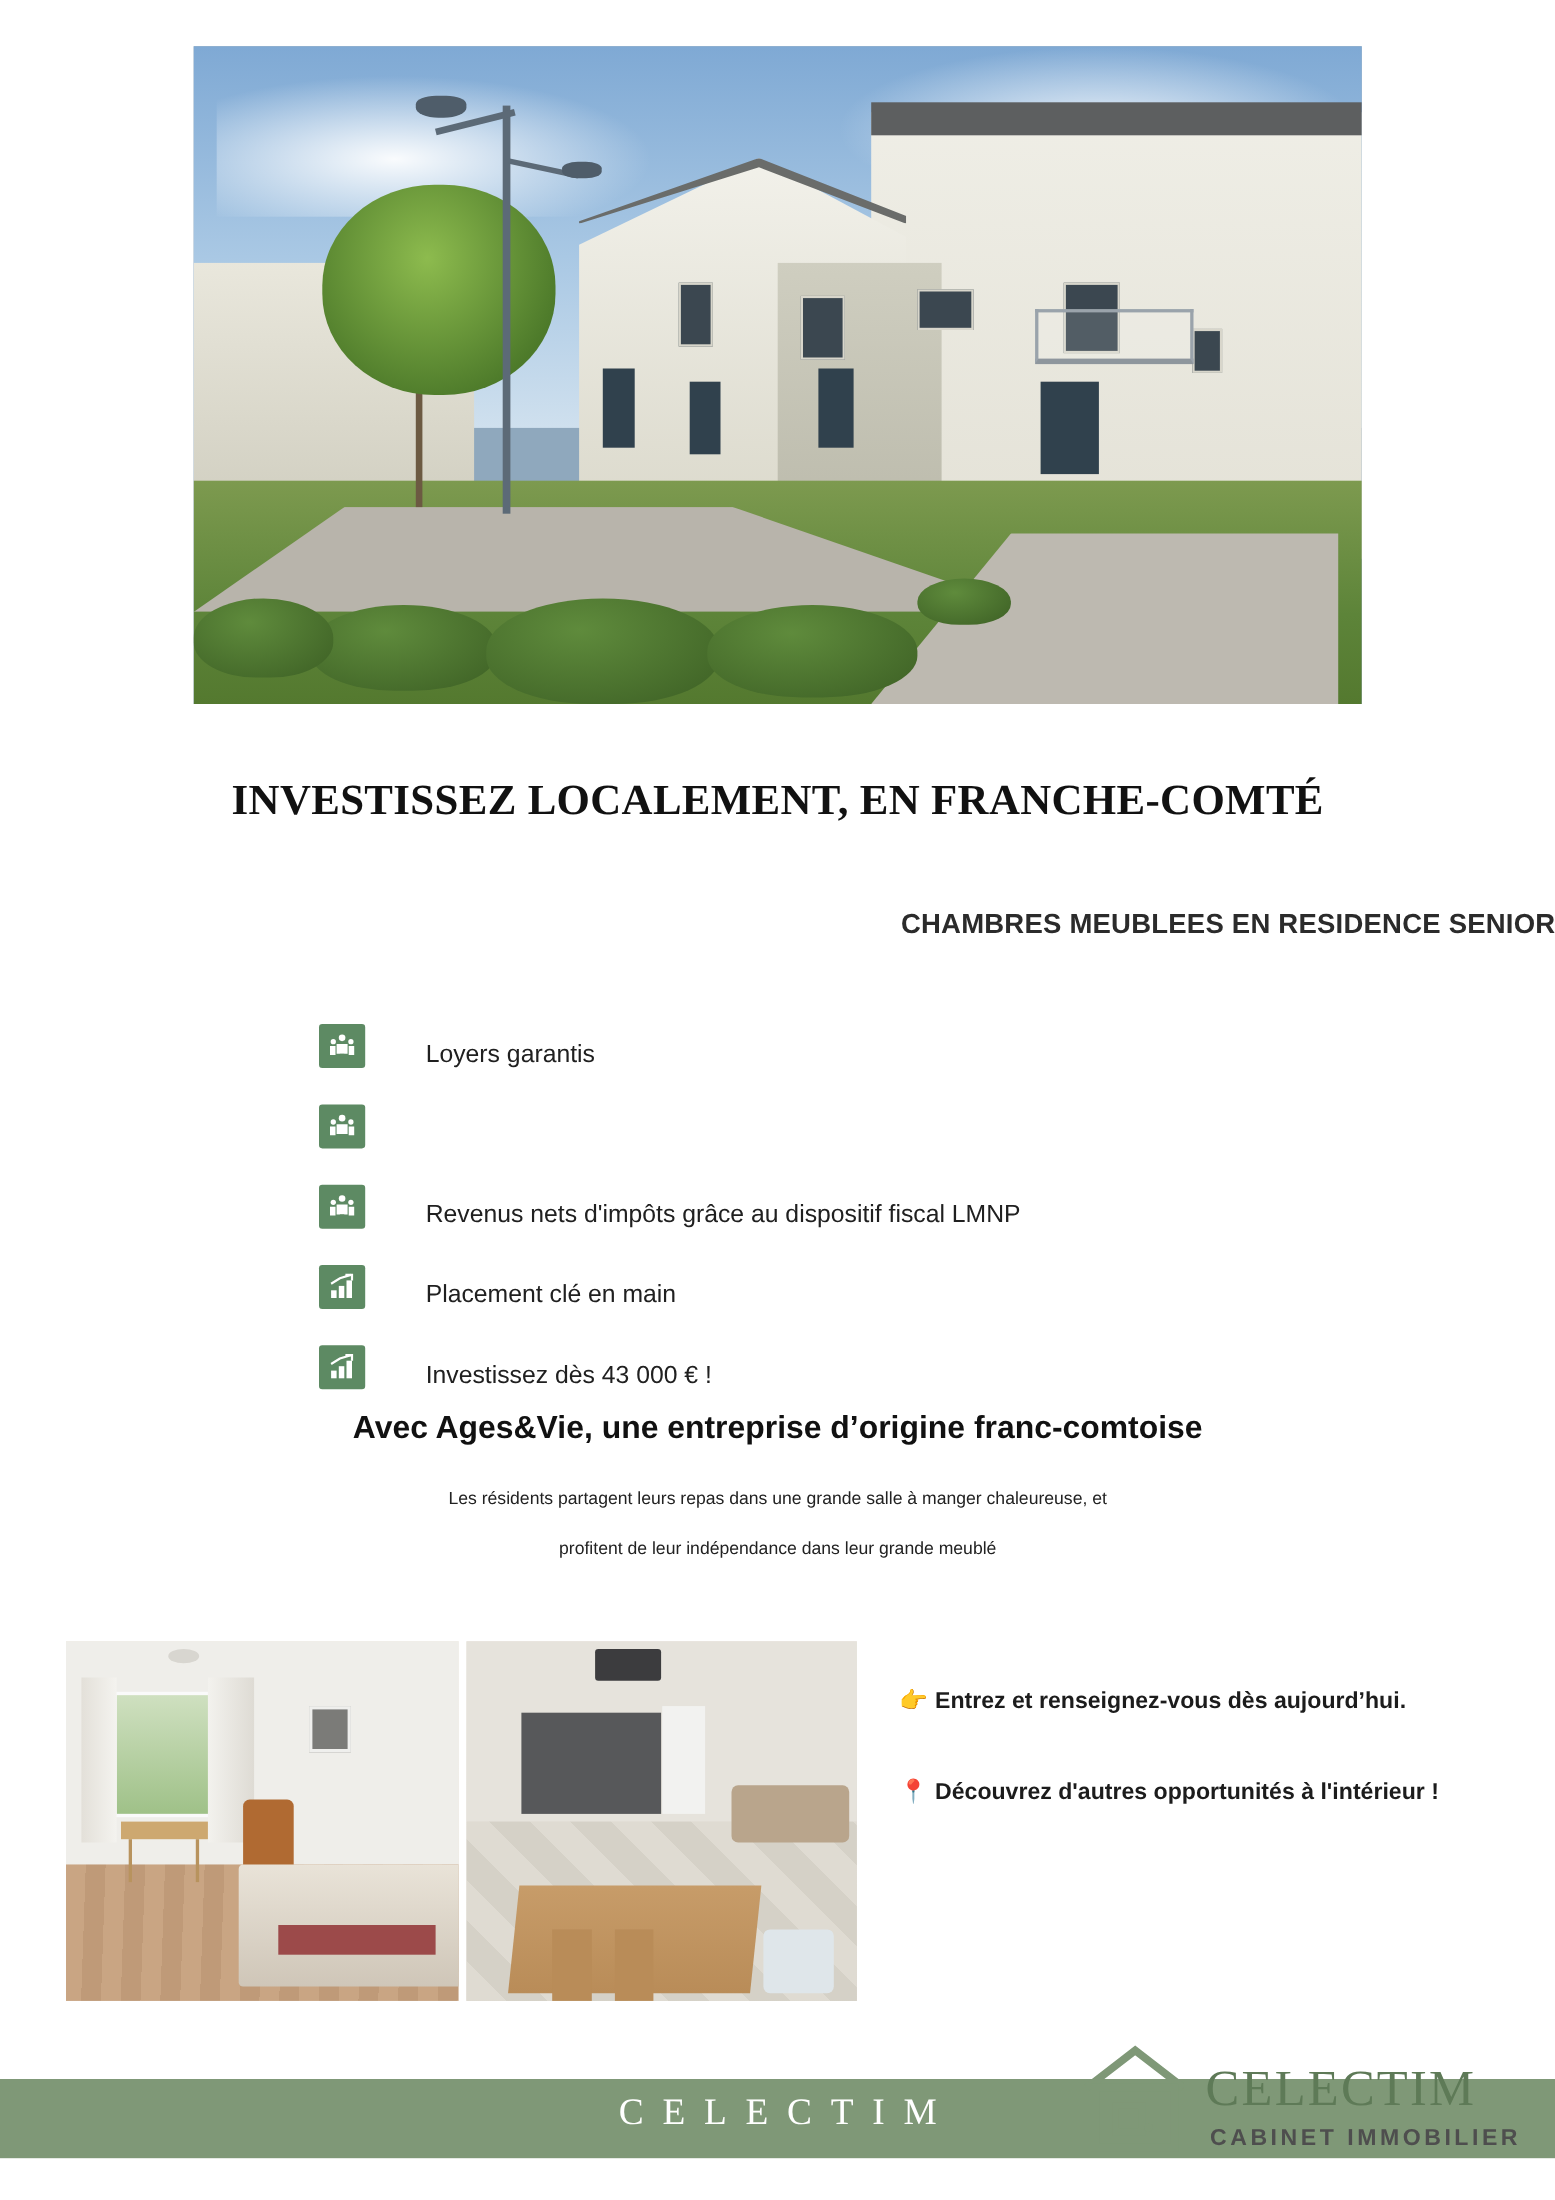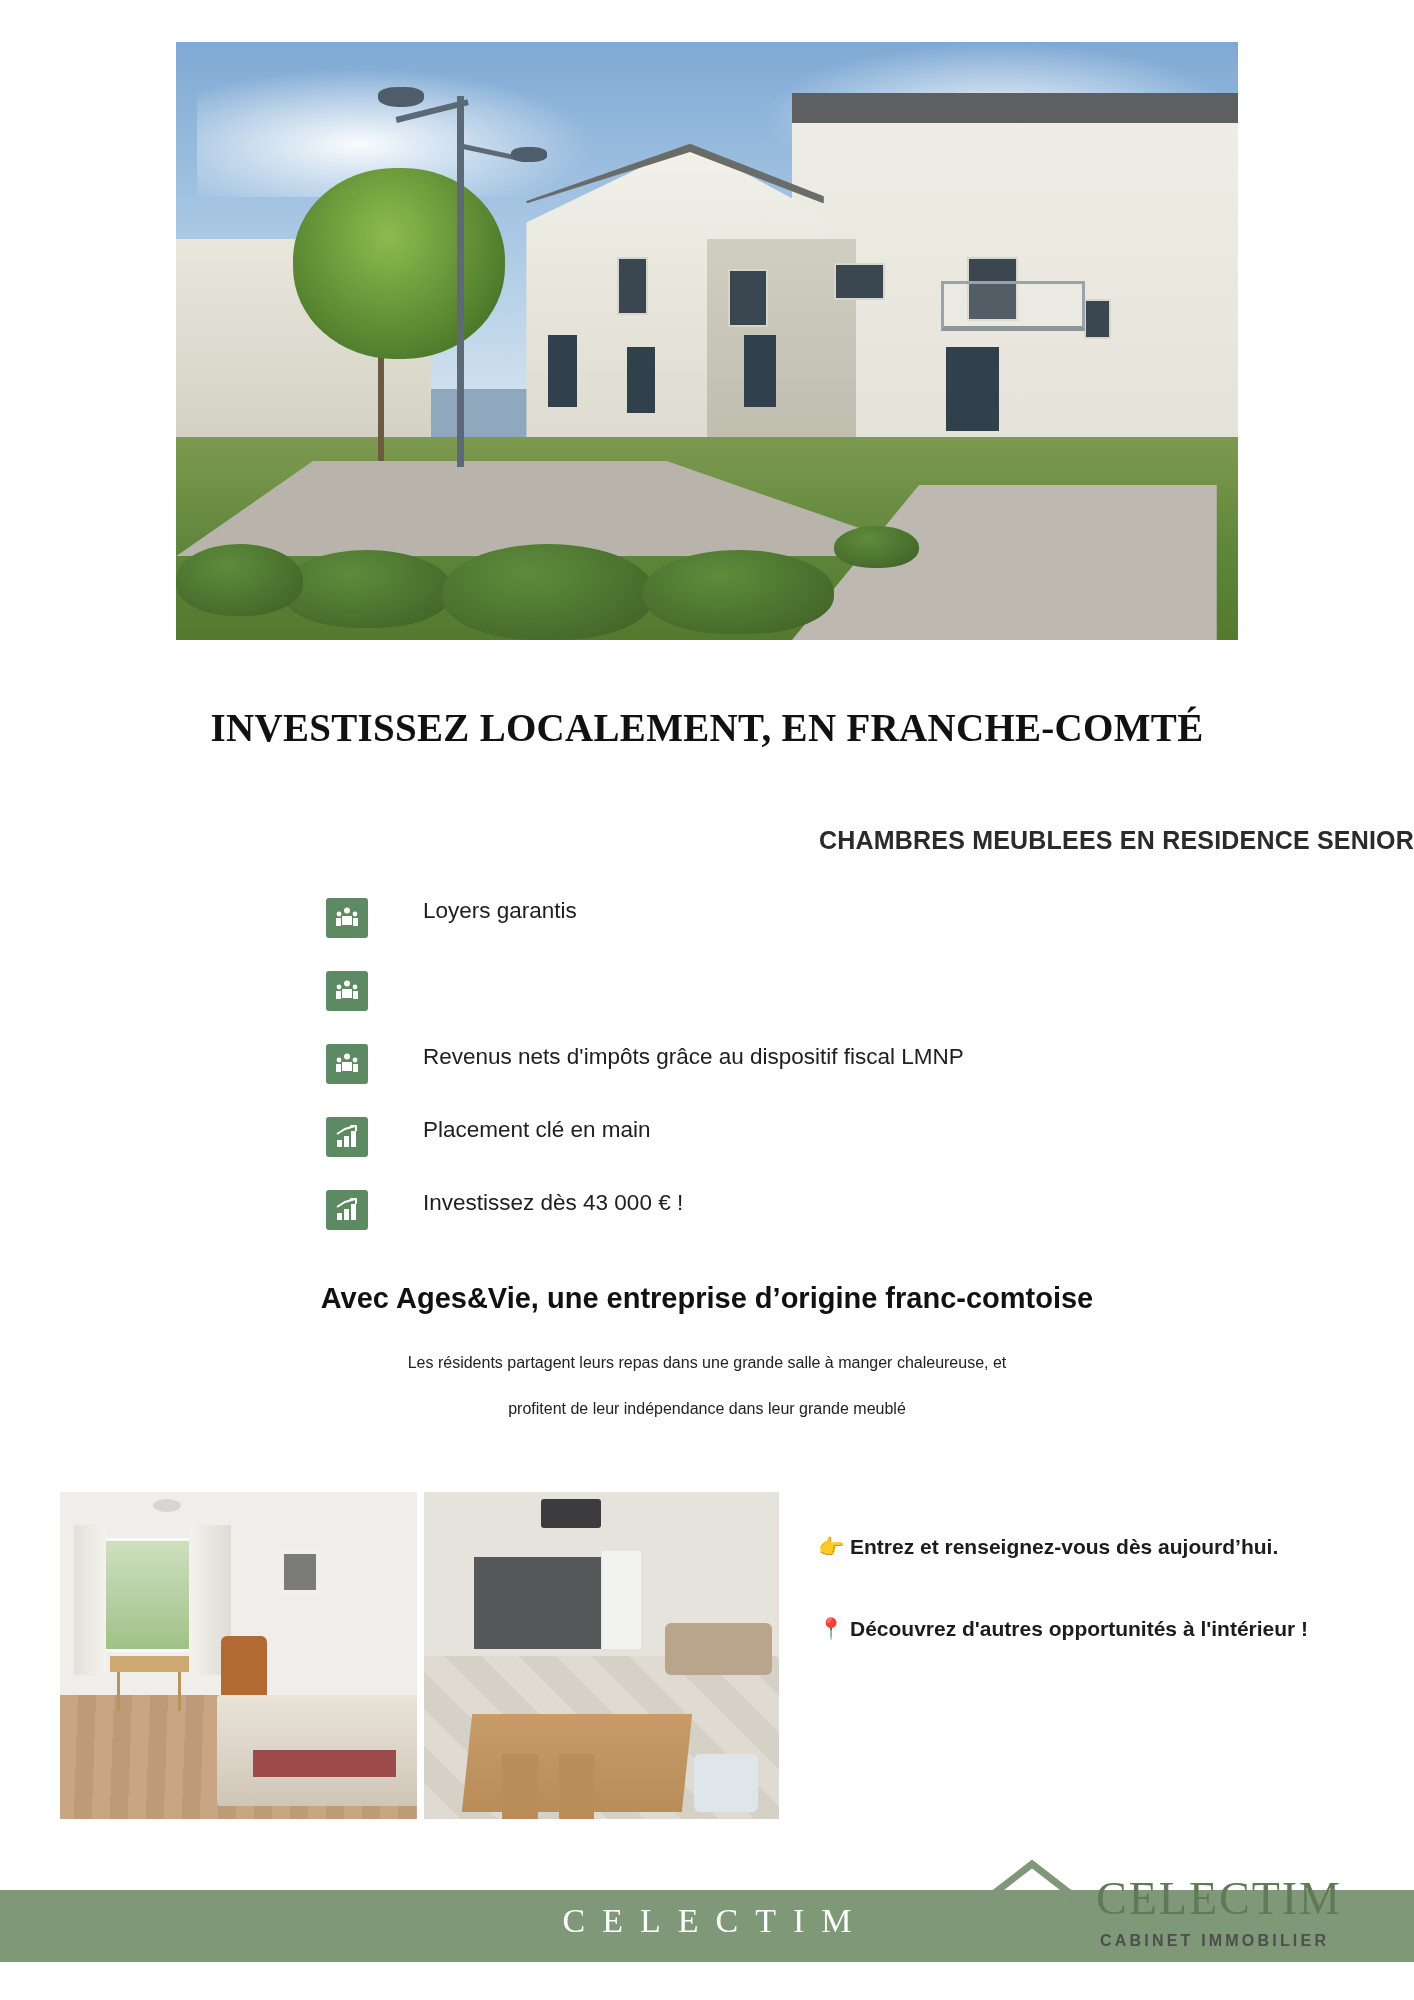--- a/index.html
+++ b/index.html
@@ -180,23 +180,22 @@
   }
 
   
   .features {
     position: absolute;
     left: 290px; top: 898px;
     width: 860px;
   }
   .feature-row {
     display: flex;
-    align-items: flex-start;
+    align-items: flex-end;
     height: 73px;
-    margin-left: 36px;
   }
   .feature-icon {
     width: 42px; height: 40px;
     background: #5d8a63;
     border-radius: 3px;
     display: flex;
     align-items: center;
     justify-content: center;
     flex: 0 0 auto;
     position: relative;
@@ -336,21 +335,21 @@
     left: 128px; top: 26px;
     font-family: "Liberation Serif", serif;
     font-size: 46px;
     letter-spacing: 2px;
     color: #5e7a57;
     font-weight: normal;
   }
   .logo-sub {
     position: absolute;
     left: 132px; top: 86px;
-    font-size: 16px;
+    font-size: 21px;
     letter-spacing: 3.2px;
     font-weight: bold;
     color: #4e4e4e;
   }
 </style>
 </head>
 <body>
 
 <div class="hero">
   <div class="sky"></div>

